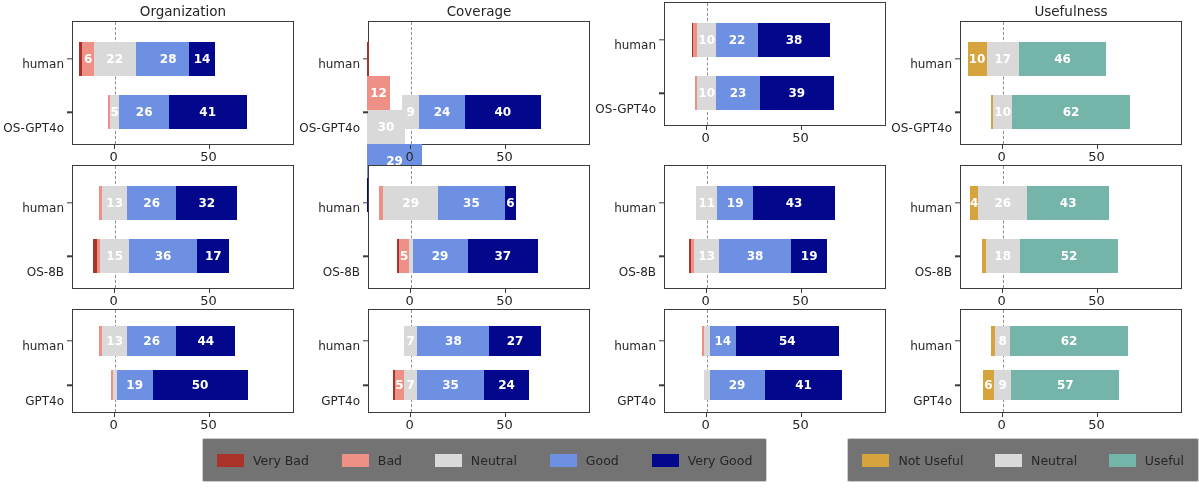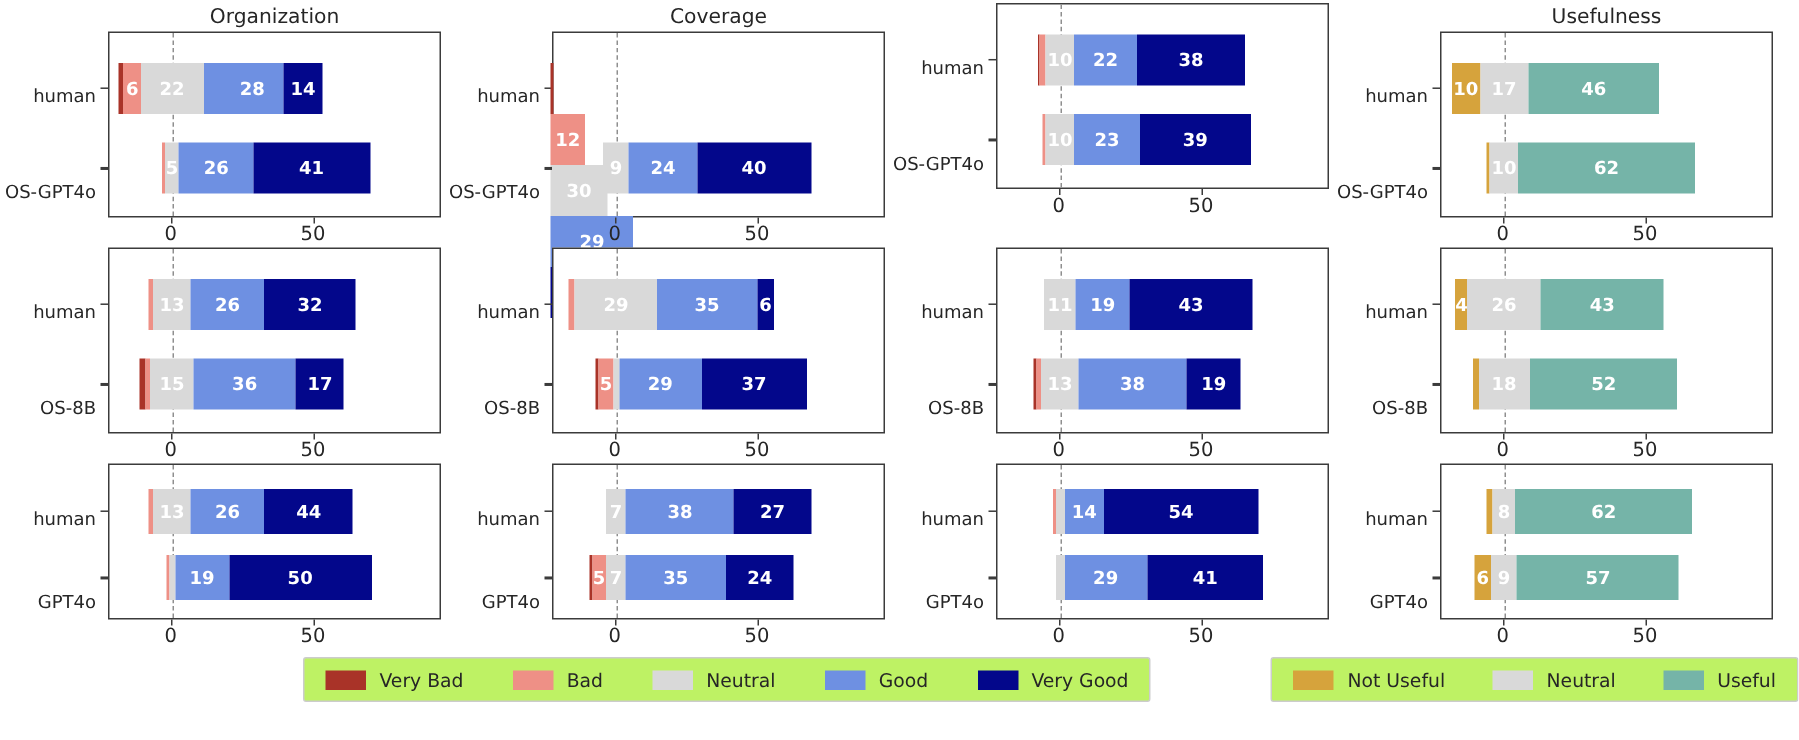--- a/index.html
+++ b/index.html
@@ -102,24 +102,24 @@
   }
   .legends {
     display: flex;
     margin-top: 5px;
     margin-left: 198px;
   }
   .legend {
     display: flex;
     align-items: center;
     border: 1px solid #cccccc;
-    background: #bef264;
+    background: #737373;
     border-radius: 2px;
     padding: 5px 14px;
-    height: 30px;
+    height: 44px;
   }
   .legend-quality { width: 566px; justify-content: space-between; margin-right: 80px; }
   .legend-usefulness { width: 352px; justify-content: space-between; }
   .legend-item { display: flex; align-items: center; }
   .legend-swatch {
     width: 27px;
     height: 13px;
     margin-right: 9px;
     flex: none;
   }

